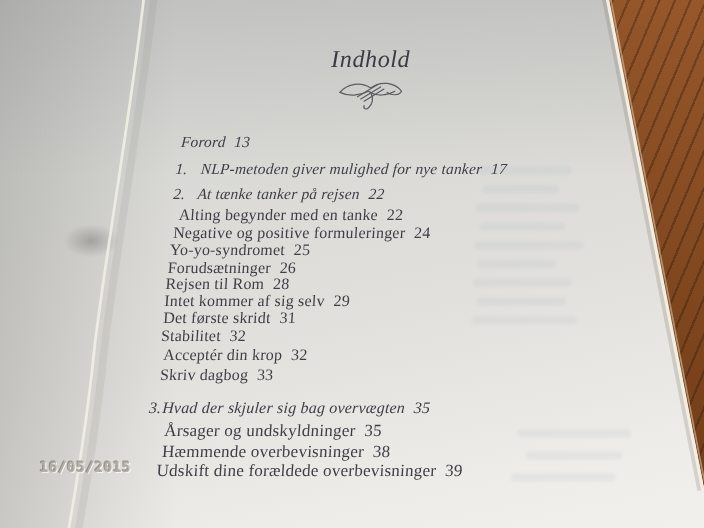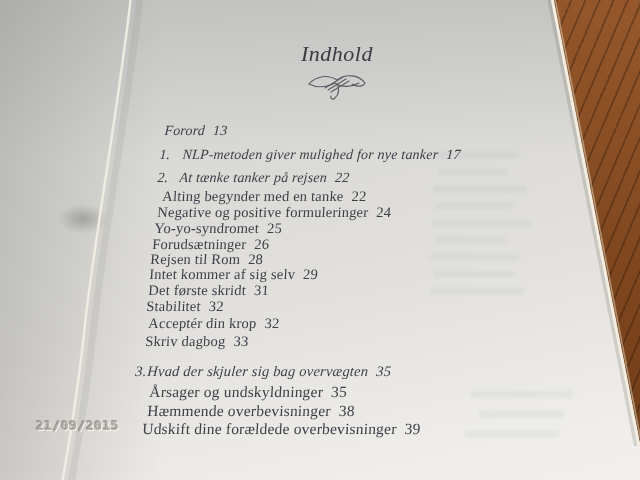--- a/index.html
+++ b/index.html
@@ -141,15 +141,15 @@
     </div>
     <div class="line big" style="left:148px;top:402px">
       <span>Hæmmende overbevisninger</span><span class="pg">38</span>
     </div>
     <div class="line big" style="left:143px;top:420px">
       <span>Udskift dine forældede overbevisninger</span><span class="pg">39</span>
     </div>
 
   </div>
 
-  <div class="stamp">21/09/2015</div>
+  <div class="stamp">16/05/2015</div>
 
 </div>
 
 </body></html>

